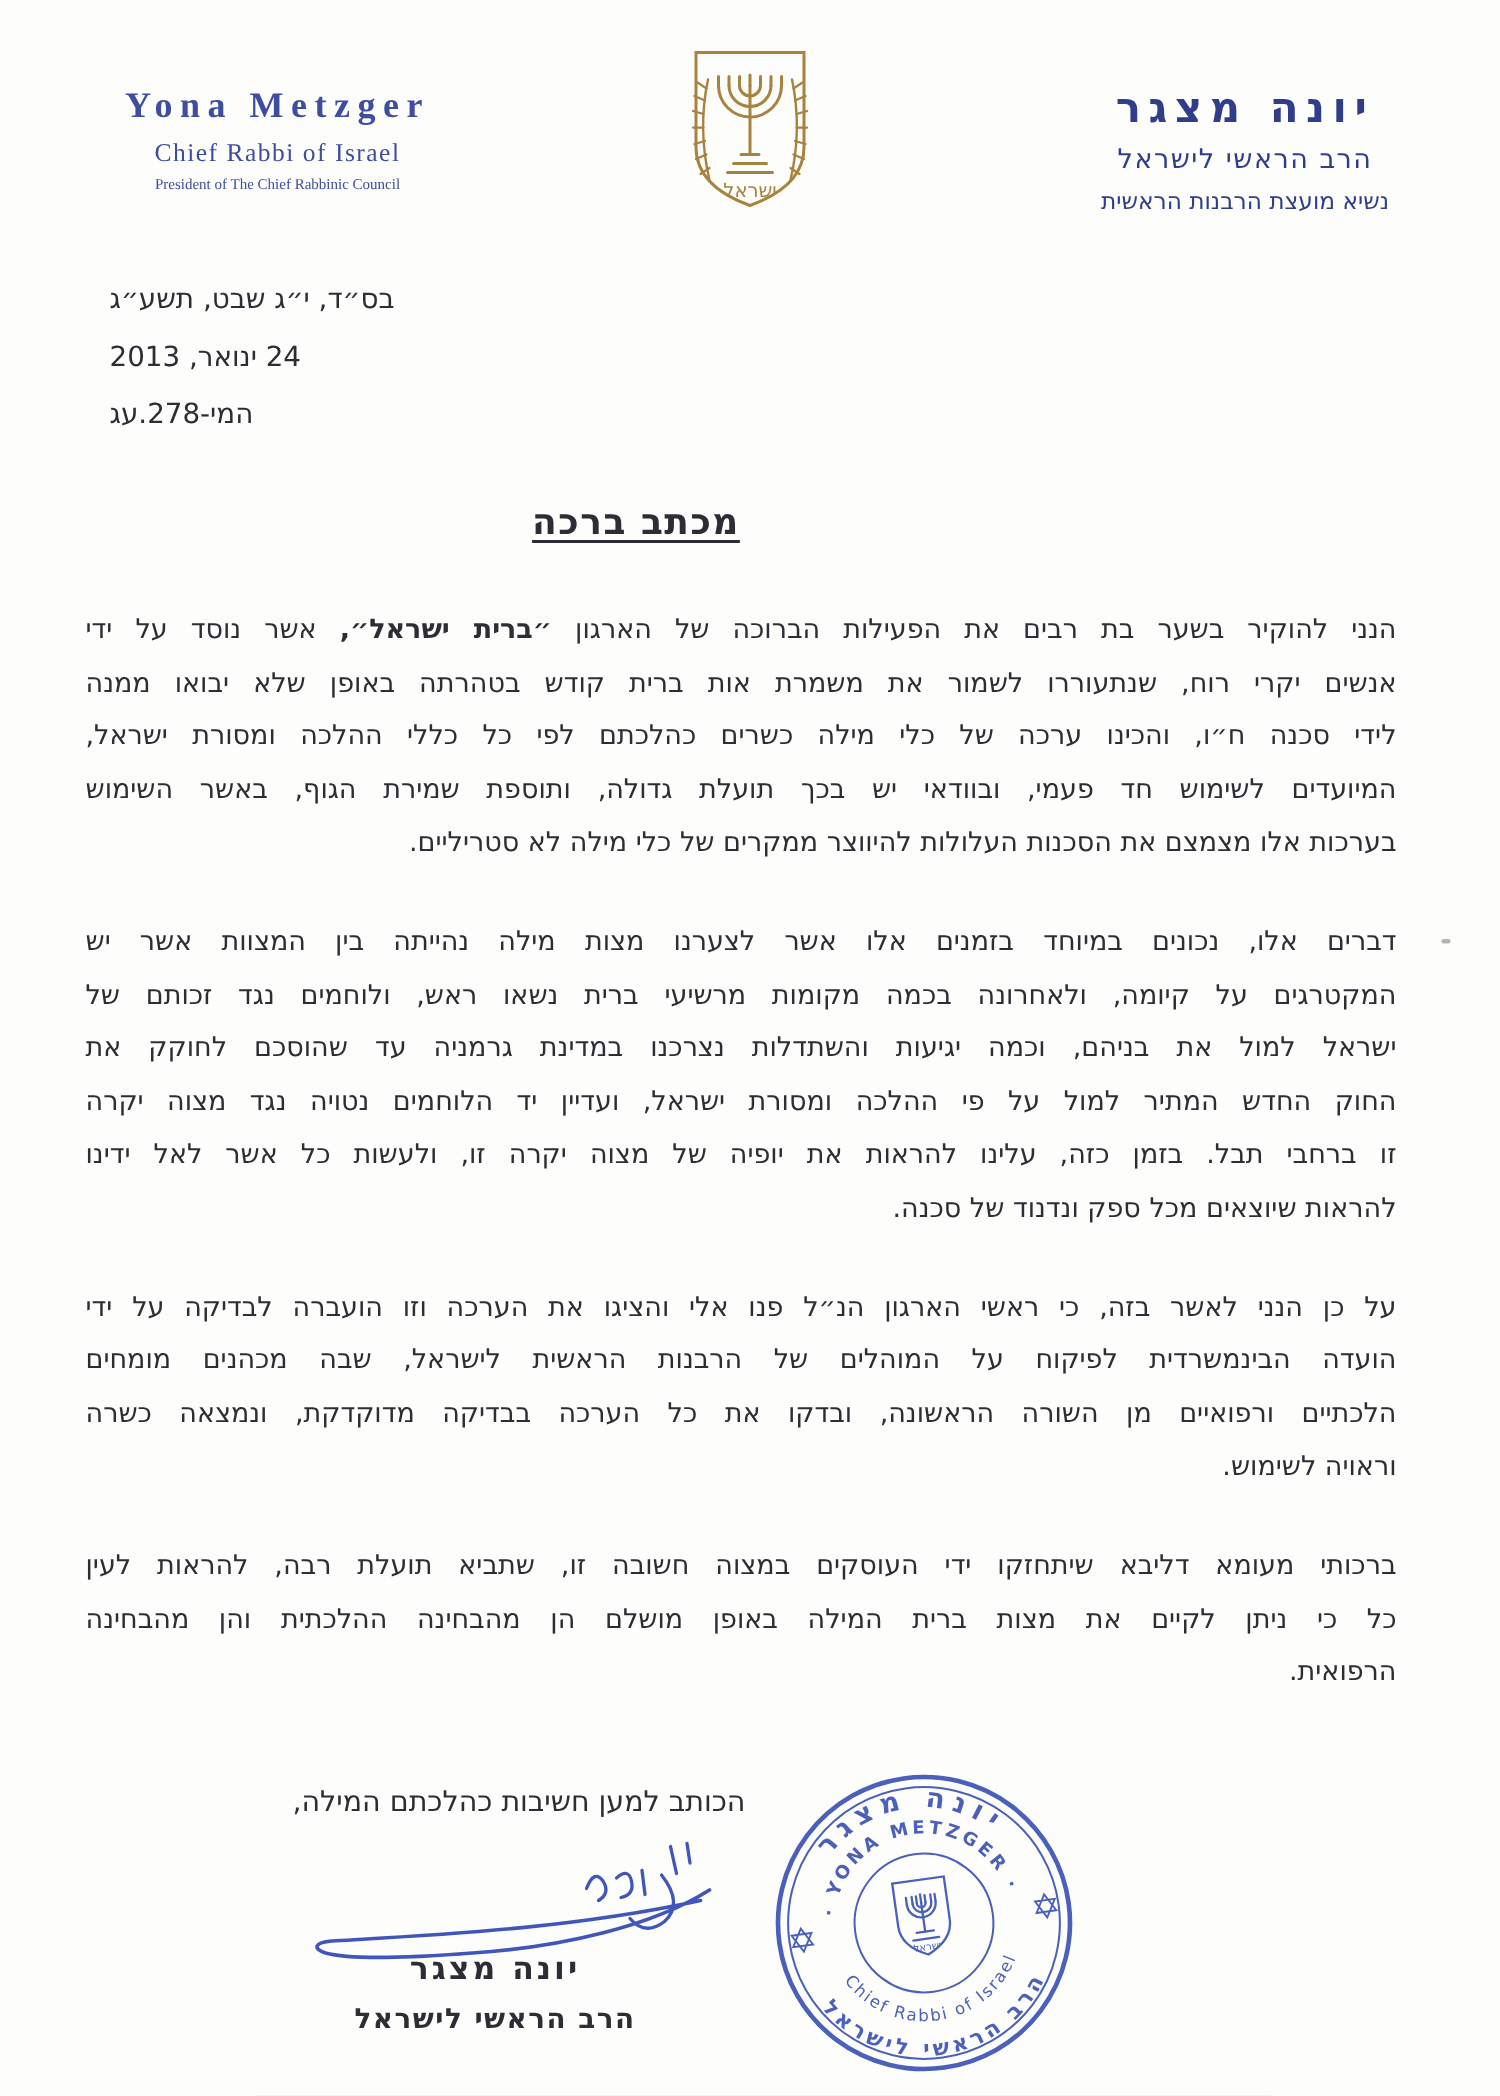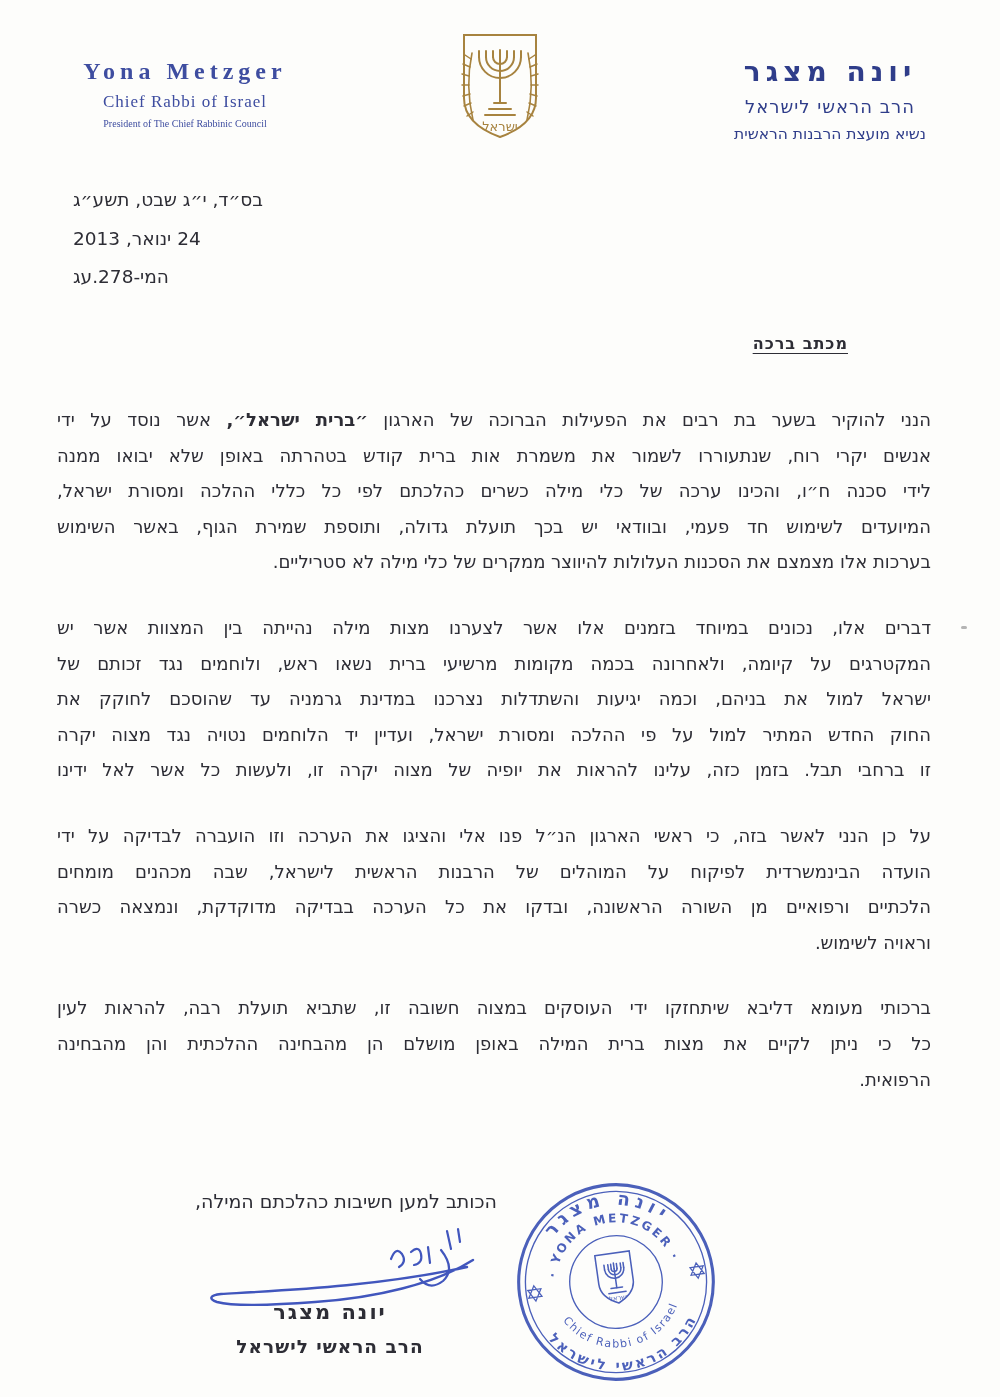--- a/index.html
+++ b/index.html
@@ -31,21 +31,21 @@
   #emblem { position: absolute; left: 441px; top: 26px; }
   
   .dates {
     position: absolute; left: 73px; top: 181px;
     direction: rtl; text-align: left;
     font-size: 18.5px; line-height: 38.5px;
   }
   
   .letter-title {
     position: absolute; left: 0; top: 334px; width: 848px;
-    font-size: 16px; font-weight: bold;
+    text-align: center; font-size: 24px; font-weight: bold;
     direction: rtl;
   }
   .letter-title span { text-decoration: underline; text-underline-offset: 4px; letter-spacing: 1px;}
   
   .body-text { position: absolute; left: 57px; top: 402px; width: 886px; }
   .para { margin: 0 12px 30px 0; }
   .bodyline {
     direction: rtl; white-space: nowrap;
     text-align: justify; text-align-last: justify; text-justify: inter-word;
     height: 35.6px; line-height: 35.6px; font-size: 18px;
@@ -123,20 +123,21 @@
       <div class="bodyline">לידי סכנה ח״ו, והכינו ערכה של כלי מילה כשרים כהלכתם לפי כל כללי ההלכה ומסורת ישראל,</div>
       <div class="bodyline">המיועדים לשימוש חד פעמי, ובוודאי יש בכך תועלת גדולה, ותוספת שמירת הגוף, באשר השימוש</div>
       <div class="bodyline last">בערכות אלו מצמצם את הסכנות העלולות להיווצר ממקרים של כלי מילה לא סטריליים.</div>
     </div>
     <div class="para">
       <div class="bodyline">דברים אלו, נכונים במיוחד בזמנים אלו אשר לצערנו מצות מילה נהייתה בין המצוות אשר יש</div>
       <div class="bodyline">המקטרגים על קיומה, ולאחרונה בכמה מקומות מרשיעי ברית נשאו ראש, ולוחמים נגד זכותם של</div>
       <div class="bodyline">ישראל למול את בניהם, וכמה יגיעות והשתדלות נצרכנו במדינת גרמניה עד שהוסכם לחוקק את</div>
       <div class="bodyline">החוק החדש המתיר למול על פי ההלכה ומסורת ישראל, ועדיין יד הלוחמים נטויה נגד מצוה יקרה</div>
       <div class="bodyline">זו ברחבי תבל. בזמן כזה, עלינו להראות את יופיה של מצוה יקרה זו, ולעשות כל אשר לאל ידינו</div>
+      <div class="bodyline last">להראות שיוצאים מכל ספק ונדנוד של סכנה.</div>
     </div>
     <div class="para">
       <div class="bodyline">על כן הנני לאשר בזה, כי ראשי הארגון הנ״ל פנו אלי והציגו את הערכה וזו הועברה לבדיקה על ידי</div>
       <div class="bodyline">הועדה הבינמשרדית לפיקוח על המוהלים של הרבנות הראשית לישראל, שבה מכהנים מומחים</div>
       <div class="bodyline">הלכתיים ורפואיים מן השורה הראשונה, ובדקו את כל הערכה בבדיקה מדוקדקת, ונמצאה כשרה</div>
       <div class="bodyline last">וראויה לשימוש.</div>
     </div>
     <div class="para">
       <div class="bodyline">ברכותי מעומא דליבא שיתחזקו ידי העוסקים במצוה חשובה זו, שתביא תועלת רבה, להראות לעין</div>
       <div class="bodyline">כל כי ניתן לקיים את מצות ברית המילה באופן מושלם הן מהבחינה ההלכתית והן מהבחינה</div>

